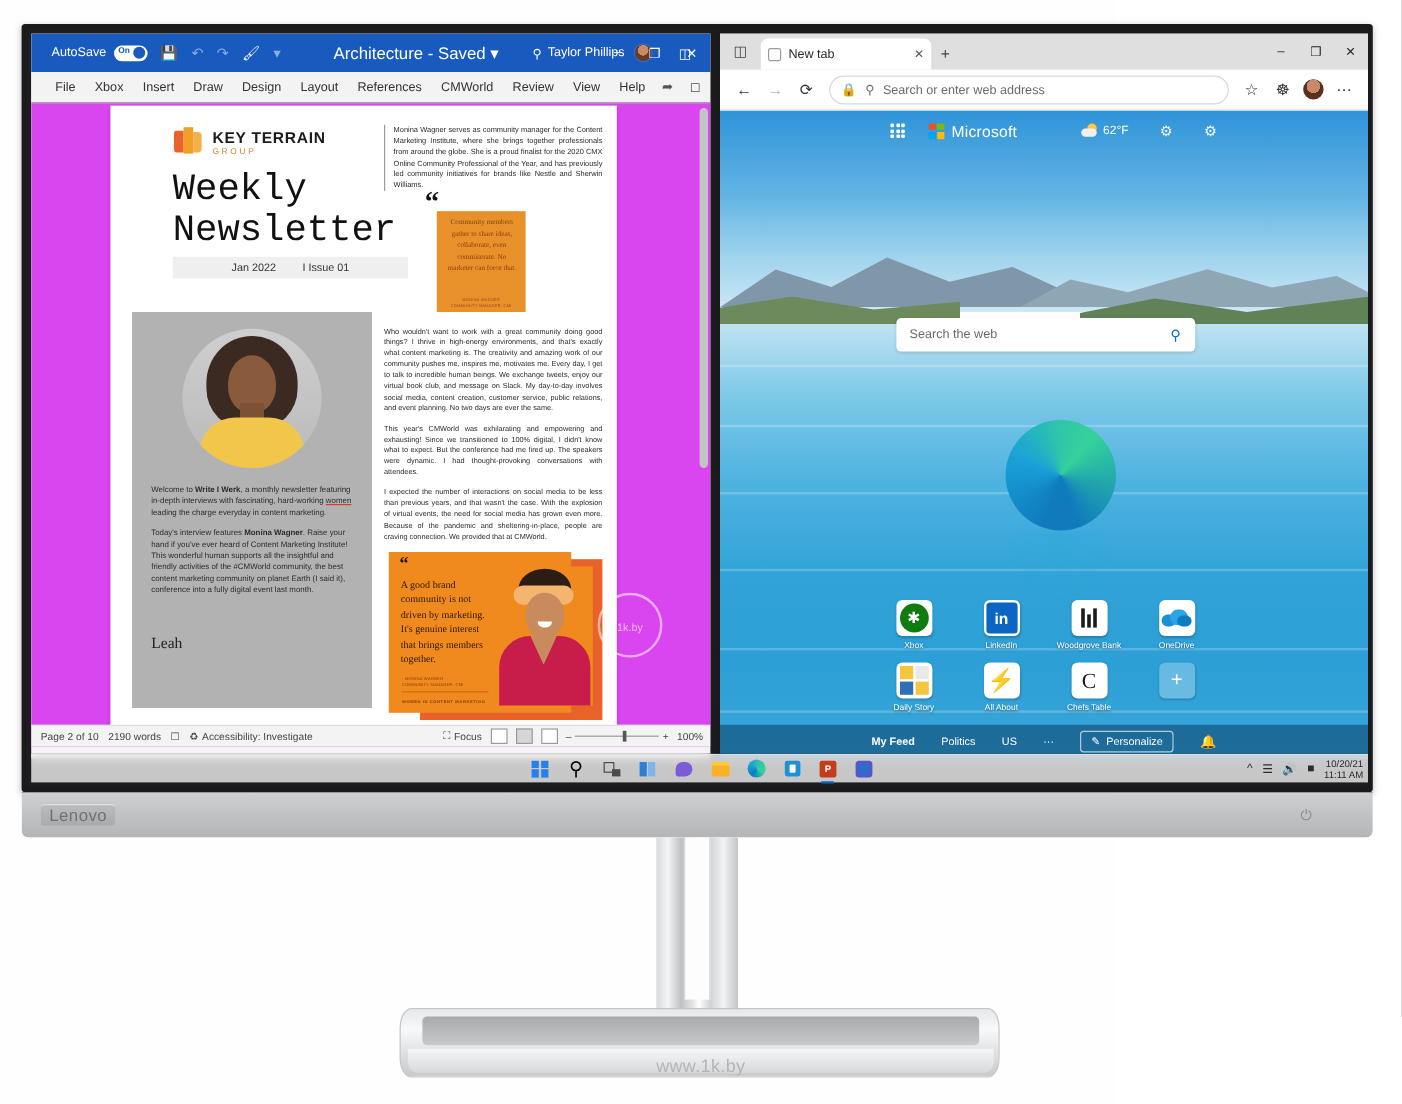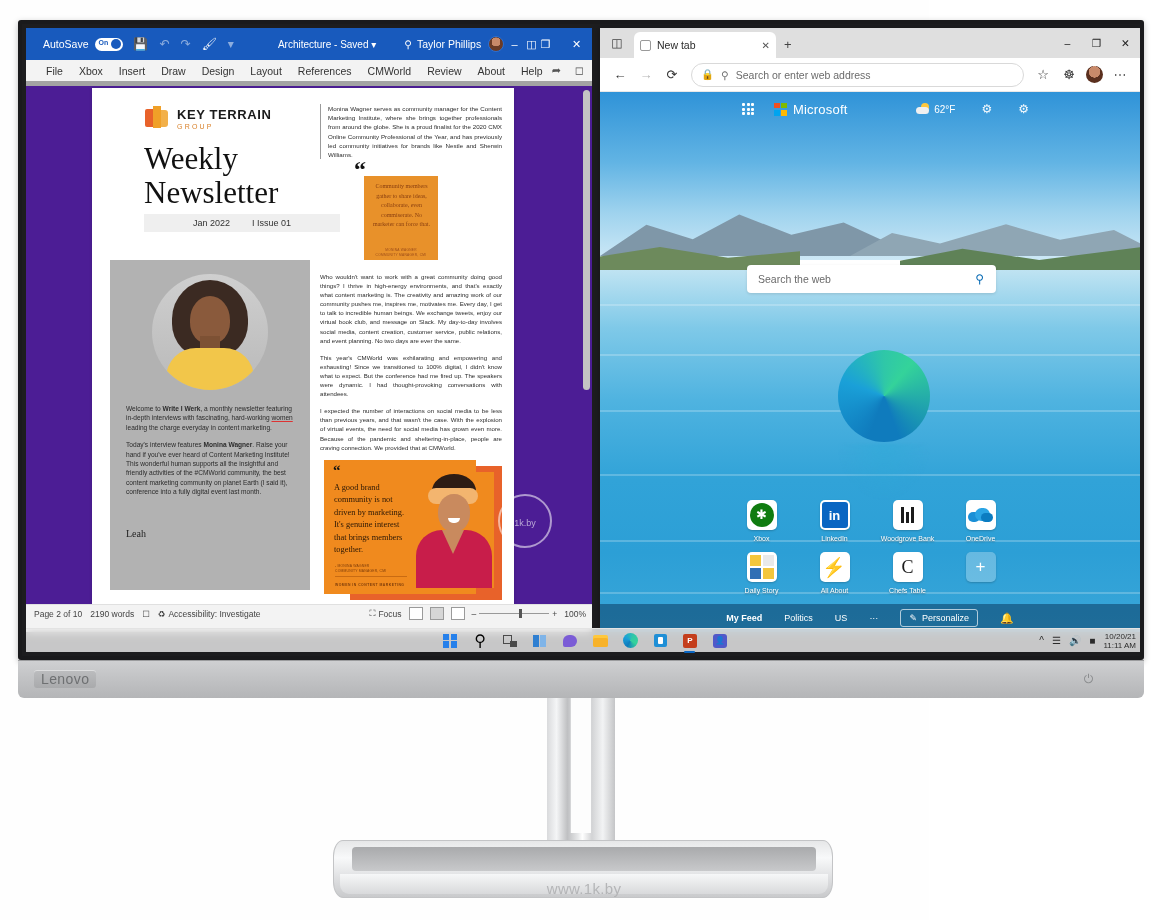--- a/index.html
+++ b/index.html
@@ -79,39 +79,39 @@
   }
   .autosave-label { margin-left: 17px; font-size: 10.5px; }
   .toggle {
     margin-left: 6px; width: 28px; height: 13px; border-radius: 7px;
     background: #fff; position: relative;
   }
   .toggle .t-text { position:absolute; left:4px; top:1.5px; font-size:7px; color:#185abd; font-weight:bold;}
   .toggle .knob { position:absolute; right:1.5px; top:1.5px; width:10px; height:10px; border-radius:50%; background:#185abd; }
   .tb-icon { margin-left: 11px; font-size: 12px; opacity: .95; }
   .tb-icon.dim { opacity: .5; }
-  .word-doc-title { margin-left: 44px; font-size: 10px; }
+  .word-doc-title { margin-left: 44px; font-size: 14px; }
   .word-search { margin-left: 28px; display: flex; align-items: center; gap: 5px; font-size: 10.5px;}
   .avatar {
     margin-left: 7px; width: 16px; height: 16px; border-radius: 50%;
     background: radial-gradient(circle at 50% 35%, #c98a6a 0 38%, #6b3b26 39% 100%);
     border: 1px solid #2f6fcf;
   }
   .ribbon-display { margin-left: 22px; font-size: 11px; }
   .win-btns { position: absolute; right: 0; top: 0; display: flex; height: 32px; }
   .win-btn { width: 31px; display:flex; align-items:center; justify-content:center; font-size: 11px; }
   .word-ribbon {
     height: 26px; background: #f3f3f3; display: flex; align-items: center;
-    font-size: 10.5px; color: #333; border-bottom: 5px solid #a3a3a3;
+    font-size: 10.5px; color: #333; border-bottom: 1px solid #a3a3a3;
     position: relative;
   }
   .rib-tab { padding: 0 8px; }
   .rib-tab:first-child { margin-left: 12px; }
   .rib-right { position: absolute; right: 8px; display:flex; gap:14px; color:#555; font-size:11px;}
-  .word-body { position: relative; height: 536px; background: #4c1d95; padding-left: 18px; }
+  .word-body { position: relative; height: 536px; background: #d946ef; padding-left: 18px; }
   .doc-scroll-v {
     position: absolute; right: 2px; top: 4px; width: 7px; height: 300px;
     background: #c4c4c4; border-radius: 4px;
   }
   .doc-page {
     position: absolute; left: 66px; top: 2px; width: 422px; height: 520px;
     background: #fff; box-shadow: 0 1px 3px rgba(0,0,0,.18);
     overflow: hidden;
   }
   .word-status {
@@ -131,21 +131,21 @@
   .dp-inner { position: relative; width: 422px; height: 520px; }
   .brand { position:absolute; left: 53px; top: 18px; display:flex; align-items:center; gap:8px;}
   .brand-mark { width:24px; height:24px; position:relative; }
   .bm-a { position:absolute; left:0; top:3px; width:8px; height:18px; background:#e8622a; border-radius:2px 0 0 2px;}
   .bm-b { position:absolute; left:8px; top:0; width:8px; height:22px; background:#f0a028; }
   .bm-c { position:absolute; left:16px; top:4px; width:7px; height:17px; background:#f2b04a; border-radius:0 3px 3px 0;}
   .brand-txt .bt1 { font-size: 13px; font-weight: bold; letter-spacing: .6px; color:#1b1b1b; }
   .brand-txt .bt2 { font-size: 7px; letter-spacing: 2.2px; color:#d9822b; margin-top:1px;}
   .nl-title {
     position:absolute; left: 52px; top: 54px; width: 210px;
-    font-family: Liberation Serif, serif; font-size: 31px; line-height: 34px;
+    font-family: Liberation Mono, monospace; font-size: 31px; line-height: 34px;
     color: #111;
   }
   .nl-meta {
     position:absolute; left: 52px; top: 126px; width: 196px; height: 18px;
     background: #efefef; display:flex; align-items:center; justify-content:center;
     font-size: 9px; color:#333; gap: 22px;
   }
   .left-photo-block {
     position:absolute; left: 18px; top: 172px; width: 200px; height: 330px;
     background: #b2b2b2;
@@ -156,21 +156,21 @@
     background: linear-gradient(180deg,#cfcfcf,#b9b9b9);
   }
   .p-hair { position:absolute; left:20px; top:6px; width:76px; height:78px; background:#3b2a22; border-radius:50% 50% 44% 44%;}
   .p-face { position:absolute; left:38px; top:22px; width:40px; height:48px; background:#8a5a3c; border-radius:50% 50% 45% 45%;}
   .p-body { position:absolute; left:14px; top:74px; width:88px; height:46px; background:#f2c64a; border-radius:30px 30px 0 0;}
   .p-neck { position:absolute; left:48px; top:62px; width:20px; height:18px; background:#7d5134;}
   .lp-text { position:absolute; left: 16px; top: 144px; width: 168px; font-size: 6.6px; line-height: 9.4px; color:#2b2b2b;}
   .lp-text p { margin-bottom: 8px; }
   .lp-text b { font-weight: bold; }
   .lp-text u.red { text-decoration: underline; text-decoration-color:#d33; }
-  .lp-sign { position:absolute; left:16px; top:268px; font-family:"Liberation Serif",serif; font-size:10px; color:#222;}
+  .lp-sign { position:absolute; left:16px; top:268px; font-family:"Liberation Serif",serif; font-size:13px; color:#222;}
 
   .rc-intro {
     position:absolute; left: 228px; top: 16px; width: 182px;
     font-size: 6.2px; line-height: 9.2px; color:#2b2b2b; text-align: justify;
     border-left: 1.5px solid #9a9a9a; padding-left: 7px;
   }
   .quote-sm {
     position:absolute; left: 272px; top: 88px; width: 74px; height: 84px;
     background: #e8912a;
   }
@@ -275,21 +275,21 @@
     display:flex; align-items:center; color:#fff; font-size:11px;
   }
   .waffle { margin-left: 142px; width:12px; height:12px; display:grid;
     grid-template-columns: repeat(3,3px); grid-template-rows: repeat(3,3px); gap:1.5px;}
   .waffle i { background:#fff; border-radius:1px; display:block; width:3px; height:3px;}
   .ms-logo { margin-left: 20px; display:flex; align-items:center; gap:6px;}
   .ms-grid { width:13px; height:13px; display:grid; grid-template-columns:1fr 1fr; grid-template-rows:1fr 1fr; gap:1.5px;}
   .ms-grid i:nth-child(1){background:#f25022;} .ms-grid i:nth-child(2){background:#7fba00;}
   .ms-grid i:nth-child(3){background:#00a4ef;} .ms-grid i:nth-child(4){background:#ffb900;}
   .ms-word { font-size: 13px; letter-spacing:.2px; }
-  .ntp-hdr-right { position:absolute; right: 111px; display:flex; align-items:center; gap: 26px;}
+  .ntp-hdr-right { position:absolute; right: 126px; display:flex; align-items:center; gap: 26px;}
   .weather { display:flex; align-items:center; gap:4px; font-size:10px;}
   .sun-cloud { width:14px; height:12px; position:relative;}
   .sc-sun { position:absolute; left:5px; top:0; width:8px; height:8px; border-radius:50%; background:#ffc83d;}
   .sc-cloud { position:absolute; left:0; top:4px; width:13px; height:7px; background:#f0f0f0; border-radius:6px;}
   .gear { font-size: 12px; opacity:.95; }
   .ntp-search {
     position:absolute; left: 147px; top: 173px; width: 249px; height: 28px;
     background:#fff; border-radius: 4px; display:flex; align-items:center;
     padding: 0 11px; font-size: 10.5px; color:#6a6a6a;
     box-shadow: 0 1px 3px rgba(0,0,0,.12);
@@ -414,21 +414,21 @@
         <div class="word-ribbon">
           <span class="rib-tab">File</span>
           <span class="rib-tab">Xbox</span>
           <span class="rib-tab">Insert</span>
           <span class="rib-tab">Draw</span>
           <span class="rib-tab">Design</span>
           <span class="rib-tab">Layout</span>
           <span class="rib-tab">References</span>
           <span class="rib-tab">CMWorld</span>
           <span class="rib-tab">Review</span>
-          <span class="rib-tab">About</span>
+          <span class="rib-tab">View</span>
           <span class="rib-tab">Help</span>
           <span class="rib-right">
             <span>➦</span>
             <span>◻</span>
           </span>
         </div>
 
         <div class="word-body">
           <div class="doc-scroll-v"></div>
 

